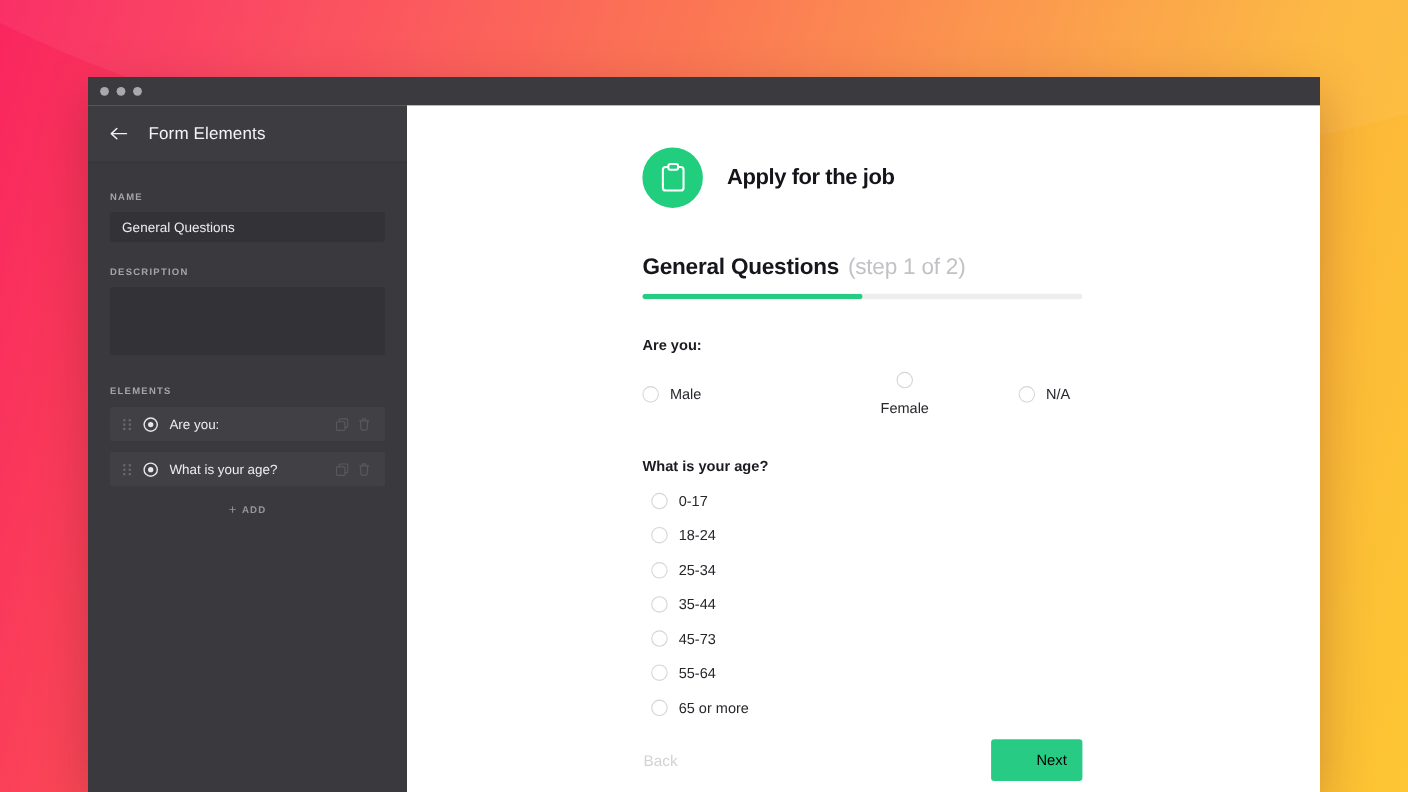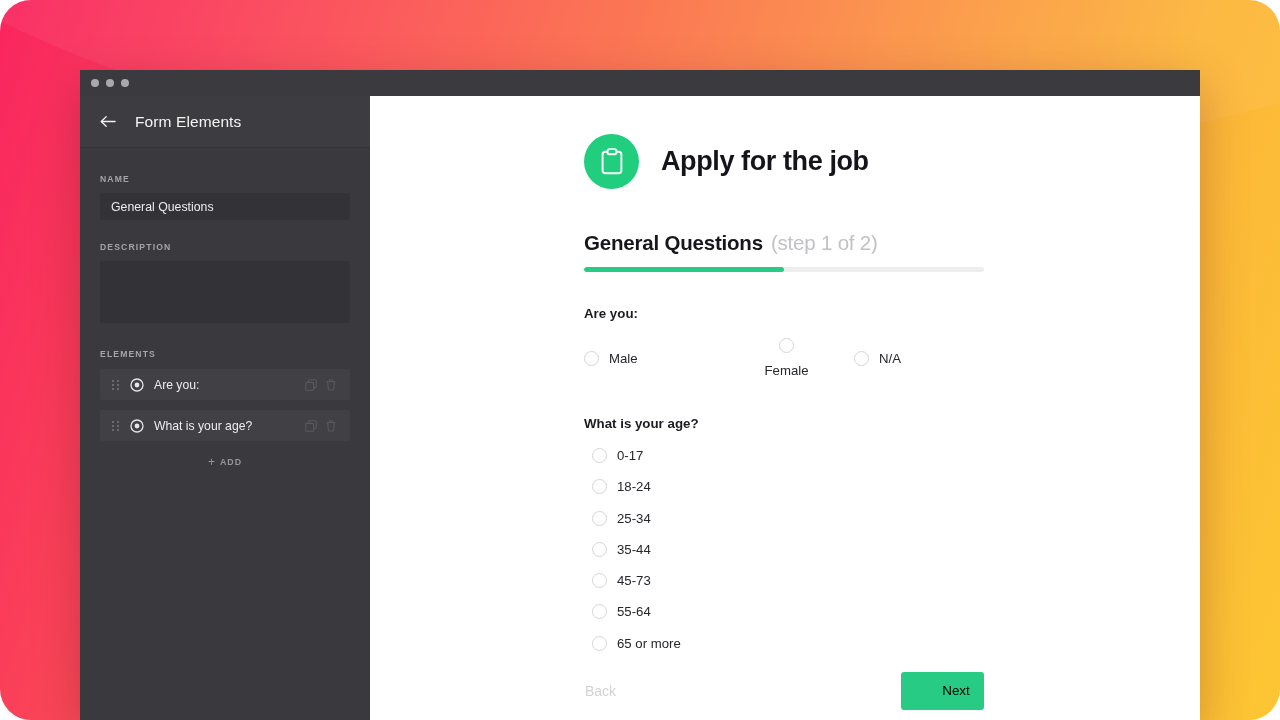--- a/index.html
+++ b/index.html
@@ -10,21 +10,20 @@
     overflow: hidden;
     font-family: "Liberation Sans", sans-serif;
   }
 
   #backdrop {
     position: relative;
     width: 1280px;
     height: 720px;
     background: linear-gradient(108deg, #F9255F 0%, #FB4B56 22%, #FB6F4B 42%, #FB9544 62%, #FCB53A 80%, #FDC633 100%);
     overflow: hidden;
-    border-radius: 31px;
   }
 
   
   #bg-arc {
     position: absolute;
     left: -240px;
     top: -690px;
     width: 1980px;
     height: 860px;
     border-radius: 50%;
@@ -234,21 +233,21 @@
     margin-bottom: 42px;
   }
   #form-logo {
     width: 55px; height: 55px;
     border-radius: 50%;
     background: #21CE7D;
     display: flex; align-items: center; justify-content: center;
     flex: 0 0 55px;
   }
   #form-title {
-    font-size: 27px;
+    font-size: 20px;
     font-weight: bold;
     color: #14141a;
     letter-spacing: -0.4px;
     white-space: nowrap;
   }
 
   #step-head {
     display: flex;
     align-items: baseline;
     gap: 8px;
@@ -283,20 +282,21 @@
   .question-label {
     font-size: 13.3px;
     font-weight: bold;
     color: #1b1b21;
     margin-bottom: 17px;
   }
 
   .radio-row-inline {
     display: flex;
     margin-bottom: 38px;
+    gap: 36px;
   }
   .radio-opt {
     display: flex;
     align-items: center;
     gap: 10px;
     cursor: pointer;
   }
   .radio-opt.col-1 { width: 135px; }
   .radio-opt.col-2 { width: 135px; flex-direction: column; }
 

